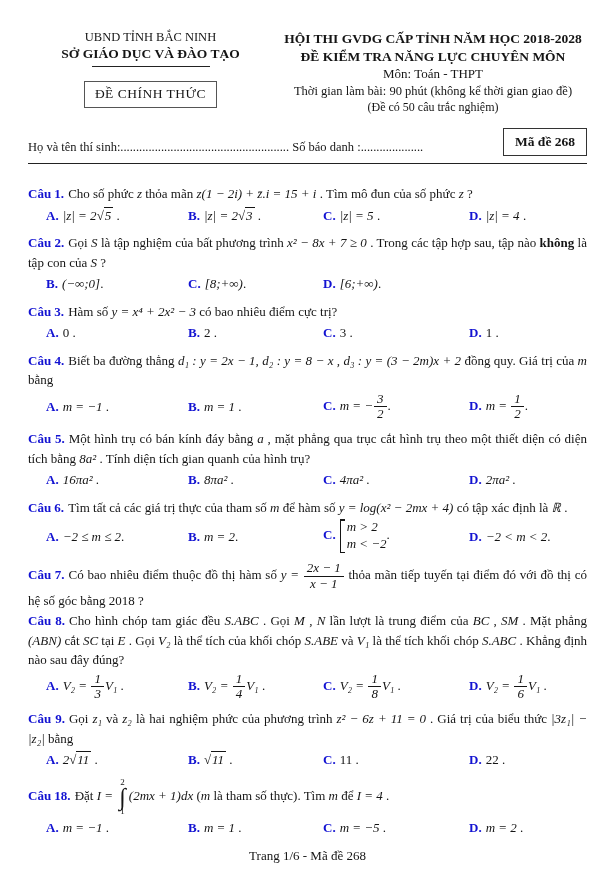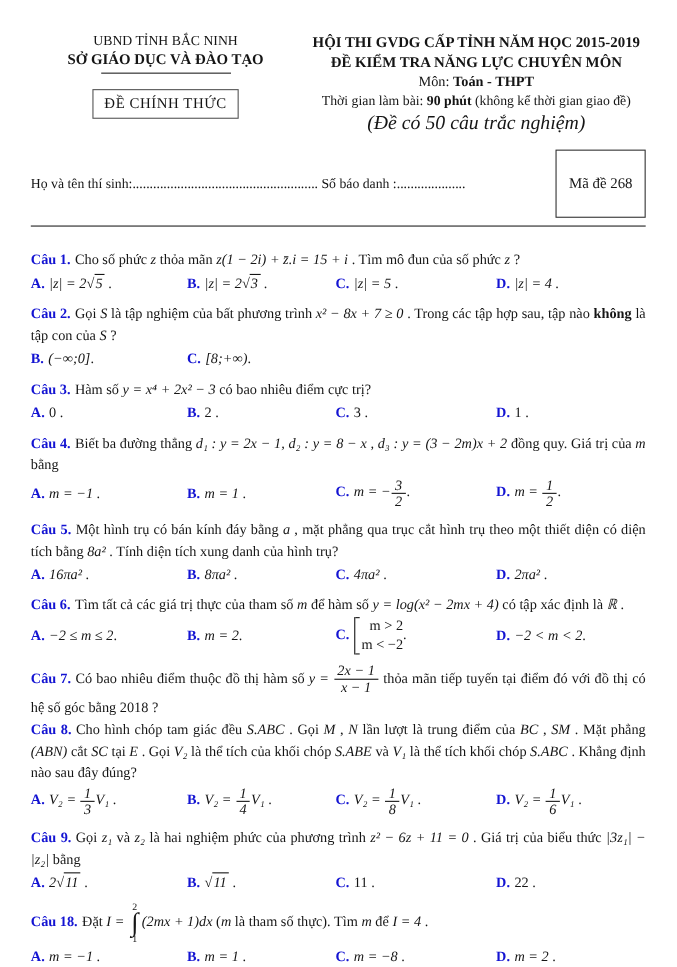--- a/index.html
+++ b/index.html
@@ -19,67 +19,67 @@
   .hdr{display:flex;}
   .hdr-left{width:245px;text-align:center;flex-shrink:0;}
   .hdr-right{flex:1;text-align:center;padding-left:6px;}
   .org1{font-size:12.5px;line-height:1.25;}
   .org2{font-weight:bold;font-size:13.5px;line-height:1.25;}
   .org-rule{width:118px;border-bottom:1px solid #222;margin:3px auto 14px auto;}
   .stamp{display:inline-block;border:1px solid #555;padding:2px 10px 3px 10px;font-size:13.5px;letter-spacing:.5px;}
   .t1,.t2{font-weight:bold;font-size:13.5px;line-height:1.3;}
   .t3{font-size:13px;line-height:1.35;}
   .t4{font-size:12.5px;line-height:1.35;}
-  .t5{font-size:18px;font-style:italic;line-height:1.3;text-align:center;}
-  .bold{font-weight:bold;}
+  .t5{font-size:12px;line-height:1.3;text-align:center;}
+  .bold{font-weight:normal;}
   .it{}
-  .cand{display:flex;align-items:center;margin-top:13px;}
+  .cand{display:flex;align-items:flex-end;margin-top:13px;}
   .cand-text{flex:1;font-size:12.5px;white-space:nowrap;overflow:hidden;}
-  .code-box{border:1.6px solid #333;padding:20px 11px;font-weight:normal;font-size:13.5px;margin-left:8px;white-space:nowrap;}
+  .code-box{border:1.6px solid #333;padding:3px 11px;font-weight:bold;font-size:13.5px;margin-left:8px;white-space:nowrap;}
   .hr-line{border-bottom:1.4px solid #222;margin-top:7px;}
   
   .content{margin-top:20px;}
   .question{margin-bottom:1px;}
   .q-body{text-align:justify;}
   .q-label{color:var(--blue,#1313d2);font-weight:bold;margin-right:4px;}
   .seg-m{font-style:italic;}
   .seg-b{font-weight:bold;}
   .options{display:grid;grid-template-columns:142px 135px 146px 1fr;margin:2px 0 8px 0;align-items:center;}
-  .option{white-space:nowrap;}
+  .option{white-space:nowrap;margin-left:18px;}
   .opt-label{color:var(--blue,#1313d2);font-weight:bold;margin-right:4px;}
   
   .frac{display:inline-flex;flex-direction:column;text-align:center;vertical-align:middle;font-style:italic;line-height:1.1;margin:0 1px;}
   .fn{border-bottom:1px solid #151515;padding:0 3px;display:block;}
   .fd{padding:0 3px;display:block;}
   .sqrt{white-space:nowrap;font-style:italic;}
   .sqs{font-style:normal;}
   .srad{border-top:1px solid #151515;padding:0 2px 0 1px;}
   .bigint{display:inline-flex;flex-direction:column;align-items:center;vertical-align:middle;line-height:1;margin:0 3px;}
   .ib{font-size:9px;font-style:normal;line-height:1;}
   .isym{font-size:24px;line-height:.85;font-style:normal;}
-  .cases{display:inline-flex;flex-direction:column;vertical-align:middle;border-left:1.2px solid #151515;padding-left:6px;position:relative;line-height:1.3;text-align:left;align-items:flex-end;}
+  .cases{display:inline-flex;flex-direction:column;vertical-align:middle;border-left:1.2px solid #151515;padding-left:6px;position:relative;font-style:italic;line-height:1.3;text-align:left;}
   .cases::before,.cases::after{content:"";position:absolute;left:0;width:4px;height:1.2px;background:#151515;}
   .cases::before{top:0;}
   .cases::after{bottom:0;}
   .footer{text-align:center;margin-top:6px;font-size:13px;}
 </style>
 </head>
 <body>
 
 <div class="page">
 
   <div class="hdr">
     <div class="hdr-left">
       <div class="org1">UBND TỈNH BẮC NINH</div>
       <div class="org2">SỞ GIÁO DỤC VÀ ĐÀO TẠO</div>
       <div class="org-rule"></div>
       <span class="stamp">ĐỀ CHÍNH THỨC</span>
     </div>
     <div class="hdr-right">
-      <div class="t1">HỘI THI GVDG CẤP TỈNH NĂM HỌC 2015-2019</div>
+      <div class="t1">HỘI THI GVDG CẤP TỈNH NĂM HỌC 2018-2028</div>
       <div class="t2">ĐỀ KIỂM TRA NĂNG LỰC CHUYÊN MÔN</div>
       <div class="t3"><span>Môn: </span><span class="bold">Toán - THPT</span></div>
       <div class="t4"><span>Thời gian làm bài: </span><span class="bold">90 phút </span><span class="it">(không kể thời gian giao đề)</span></div>
       <div class="t5">(Đề có 50 câu trắc nghiệm)</div>
     </div>
   </div>
 
   <div class="cand">
     <div class="cand-text"><span>Họ và tên thí sinh:</span><span>......................................................</span><span> Số báo danh :</span><span>....................</span></div>
     <span class="code-box">Mã đề 268</span>
@@ -96,20 +96,21 @@
         <div class="option"><span class="opt-label">C.</span><span><span class="seg-m">|z| = 5</span><span class="seg-t"> .</span></span></div>
         <div class="option"><span class="opt-label">D.</span><span><span class="seg-m">|z| = 4</span><span class="seg-t"> .</span></span></div>
       </div>
     </div>
 
     <div class="question">
       <div class="q-body"><span class="q-label">Câu 2.</span><span><span class="seg-t">Gọi </span><span class="seg-m">S</span><span class="seg-t"> là tập nghiệm của bất phương trình </span><span class="seg-m">x² − 8x + 7 ≥ 0</span><span class="seg-t"> . Trong các tập hợp sau, tập nào </span><span class="seg-b">không</span><span class="seg-t"> là tập con của </span><span class="seg-m">S</span><span class="seg-t"> ?</span></span></div>
       <div class="options">
         <div class="option"><span class="opt-label">B.</span><span><span class="seg-m">(−∞;0]</span><span class="seg-t">.</span></span></div>
         <div class="option"><span class="opt-label">C.</span><span><span class="seg-m">[8;+∞)</span><span class="seg-t">.</span></span></div>
+        <div class="option"><span class="opt-label">D.</span><span><span class="seg-m">[6;+∞)</span><span class="seg-t">.</span></span></div>
       </div>
     </div>
 
     <div class="question">
       <div class="q-body"><span class="q-label">Câu 3.</span><span><span class="seg-t">Hàm số </span><span class="seg-m">y = x⁴ + 2x² − 3</span><span class="seg-t"> có bao nhiêu điểm cực trị?</span></span></div>
       <div class="options">
         <div class="option"><span class="opt-label">A.</span><span><span class="seg-t">0 .</span></span></div>
         <div class="option"><span class="opt-label">B.</span><span><span class="seg-t">2 .</span></span></div>
         <div class="option"><span class="opt-label">C.</span><span><span class="seg-t">3 .</span></span></div>
         <div class="option"><span class="opt-label">D.</span><span><span class="seg-t">1 .</span></span></div>
@@ -126,21 +127,21 @@
                 <span class="fd">2</span>
               </span><span class="seg-t">.</span></span></div>
         <div class="option"><span class="opt-label">D.</span><span><span class="seg-m">m = </span><span class="frac">
                 <span class="fn">1</span>
                 <span class="fd">2</span>
               </span><span class="seg-t">.</span></span></div>
       </div>
     </div>
 
     <div class="question">
-      <div class="q-body"><span class="q-label">Câu 5.</span><span><span class="seg-t">Một hình trụ có bán kính đáy bằng </span><span class="seg-m">a</span><span class="seg-t"> , mặt phẳng qua trục cắt hình trụ theo một thiết diện có diện tích bằng </span><span class="seg-m">8a²</span><span class="seg-t"> . Tính diện tích xung danh của hình trụ?</span></span></div>
+      <div class="q-body"><span class="q-label">Câu 5.</span><span><span class="seg-t">Một hình trụ có bán kính đáy bằng </span><span class="seg-m">a</span><span class="seg-t"> , mặt phẳng qua trục cắt hình trụ theo một thiết diện có diện tích bằng </span><span class="seg-m">8a²</span><span class="seg-t"> . Tính diện tích gian quanh của hình trụ?</span></span></div>
       <div class="options">
         <div class="option"><span class="opt-label">A.</span><span><span class="seg-m">16πa²</span><span class="seg-t"> .</span></span></div>
         <div class="option"><span class="opt-label">B.</span><span><span class="seg-m">8πa²</span><span class="seg-t"> .</span></span></div>
         <div class="option"><span class="opt-label">C.</span><span><span class="seg-m">4πa²</span><span class="seg-t"> .</span></span></div>
         <div class="option"><span class="opt-label">D.</span><span><span class="seg-m">2πa²</span><span class="seg-t"> .</span></span></div>
       </div>
     </div>
 
     <div class="question">
       <div class="q-body"><span class="q-label">Câu 6.</span><span><span class="seg-t">Tìm tất cả các giá trị thực của tham số </span><span class="seg-m">m</span><span class="seg-t"> để hàm số </span><span class="seg-m">y = log(x² − 2mx + 4)</span><span class="seg-t"> có tập xác định là </span><span class="seg-m">ℝ</span><span class="seg-t"> .</span></span></div>
@@ -196,21 +197,21 @@
 
     <div class="question">
       <div class="q-body"><span class="q-label">Câu 18.</span><span><span class="seg-t">Đặt </span><span class="seg-m">I = </span><span class="bigint">
               <span class="ib">2</span>
               <span class="isym">∫</span>
               <span class="ib">1</span>
             </span><span class="seg-m">(2mx + 1)dx</span><span class="seg-t"> (</span><span class="seg-m">m</span><span class="seg-t"> là tham số thực). Tìm </span><span class="seg-m">m</span><span class="seg-t"> để </span><span class="seg-m">I = 4</span><span class="seg-t"> .</span></span></div>
       <div class="options">
         <div class="option"><span class="opt-label">A.</span><span><span class="seg-m">m = −1</span><span class="seg-t"> .</span></span></div>
         <div class="option"><span class="opt-label">B.</span><span><span class="seg-m">m = 1</span><span class="seg-t"> .</span></span></div>
-        <div class="option"><span class="opt-label">C.</span><span><span class="seg-m">m = −8</span><span class="seg-t"> .</span></span></div>
+        <div class="option"><span class="opt-label">C.</span><span><span class="seg-m">m = −5</span><span class="seg-t"> .</span></span></div>
         <div class="option"><span class="opt-label">D.</span><span><span class="seg-m">m = 2</span><span class="seg-t"> .</span></span></div>
       </div>
     </div>
 
   </div>
 
   <div class="footer">Trang 1/6 - Mã đề 268</div>
 </div>
 
 </body></html>

